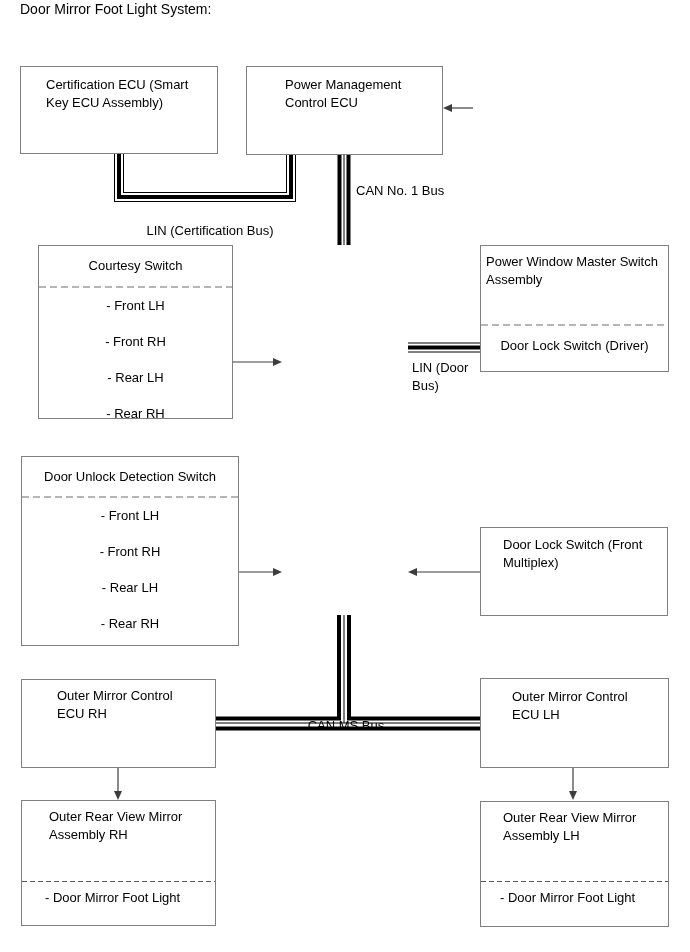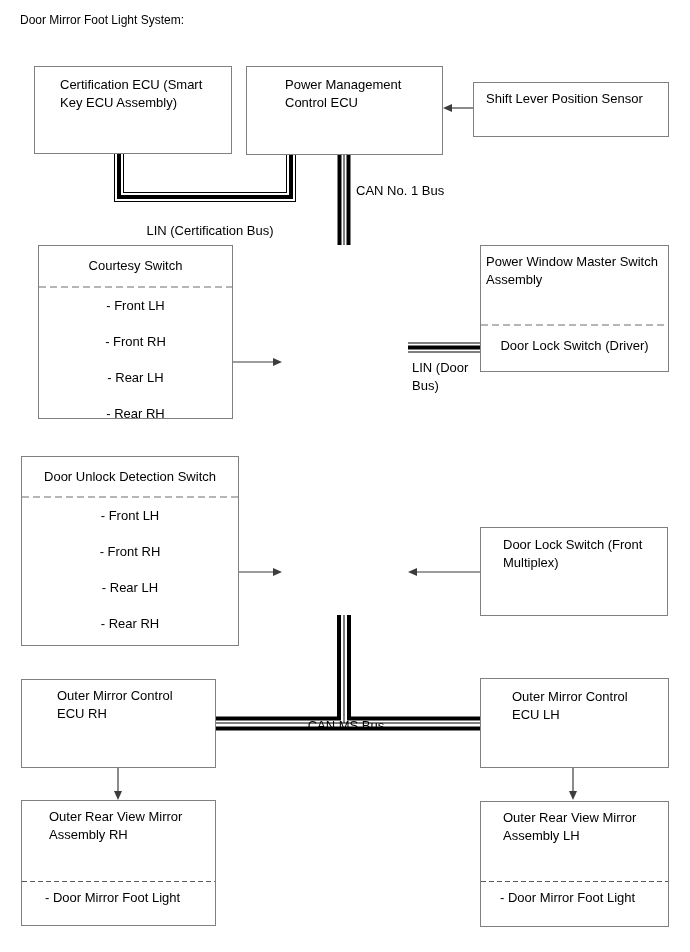--- a/index.html
+++ b/index.html
@@ -1,28 +1,28 @@
 <!DOCTYPE html>
 <html style="--background: #ffffff; --text: #000000; --box_border: #808080; --bus: #000000; --arrow: #3d3d3d; --dash_light: #b5b5b5; --dash_dark: #5a5a5a;"><head>
 <meta charset="utf-8">
 <style>
   html,body{margin:0;padding:0;background:#fff;}
   .stage{
     position:relative;width:690px;height:952px;background:var(--background,#fff);
     font-family:"Liberation Sans",sans-serif;color:var(--text,#000);
     font-size:13px;line-height:18px;overflow:hidden;
   }
-  .page-title{position:absolute;left:20px;top:11px;font-size:12px;line-height:18px;}
+  .page-title{position:absolute;left:20px;top:0;font-size:14px;line-height:18px;}
   .box{
     position:absolute;border:1px solid var(--box_border,#808080);
     background:#fff;box-sizing:border-box;
   }
   .box-label{white-space:pre-line;}
   
-  .b-cert{left:20px;top:66px;width:198px;height:88px;margin-left:14px;}
+  .b-cert{left:20px;top:66px;width:198px;height:88px;}
   .b-cert .box-label{padding:9px 0 0 25px;}
   .b-pm{left:246px;top:66px;width:197px;height:89px;}
   .b-pm .box-label{padding:9px 0 0 38px;}
   .b-shift{left:473px;top:82px;width:196px;height:55px;}
   .b-shift .box-label{padding:7px 0 0 12px;}
   .b-courtesy{left:38px;top:245px;width:195px;height:174px;}
   .b-main{left:282px;top:245px;width:126px;height:370px;}
   .b-main .box-label{padding:120px 0 0 9px;}
   .b-pw{left:480px;top:245px;width:189px;height:127px;}
   .b-unlock{left:21px;top:456px;width:218px;height:190px;}
@@ -129,23 +129,20 @@
   <div class="box b-cert">
     <div class="box-label">Certification ECU (Smart
 Key ECU Assembly)</div>
   </div>
 
   <div class="box b-pm">
     <div class="box-label">Power Management
 Control ECU</div>
   </div>
 
-  <div class="box b-shift">
-    <div class="box-label">Shift Lever Position Sensor</div>
-  </div>
 
   <div class="box b-courtesy">
     <div class="hdr-center">Courtesy Switch</div>
     <div class="dash-light"></div>
     <div class="list-item">- Front LH</div>
     <div class="list-item">- Front RH</div>
     <div class="list-item">- Rear LH</div>
     <div class="list-item">- Rear RH</div>
   </div>
 

